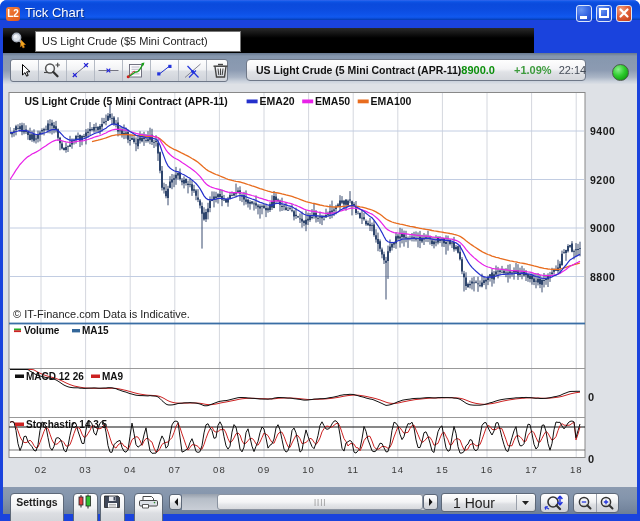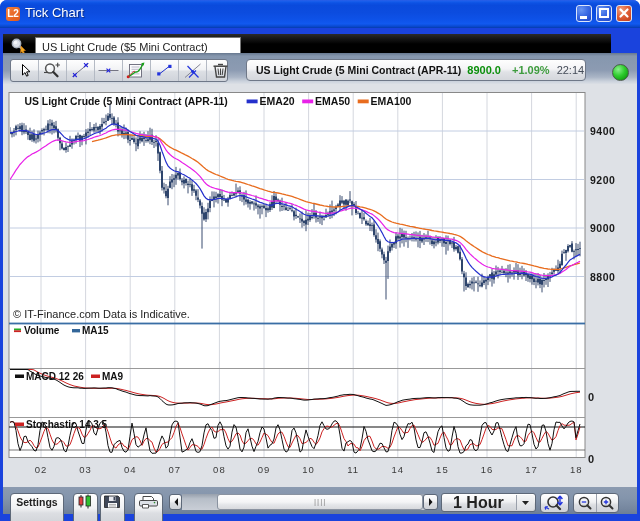--- a/index.html
+++ b/index.html
@@ -1,63 +1,63 @@
 <!DOCTYPE html>
 <html><head><meta charset="utf-8"><style>
 html,body{margin:0;padding:0}
 body{width:640px;height:521px;overflow:hidden;font-family:"Liberation Sans",sans-serif}
 #win{position:absolute;left:0;top:0;width:640px;height:521px;background:#1a43dd;border-radius:7px 7px 0 0}
 .abs{position:absolute}
 
-#title{left:0;top:0;width:640px;height:28px;border-radius:7px 7px 0 0;
+#title{left:0;top:0;width:640px;height:20px;border-radius:7px 7px 0 0;
  background:linear-gradient(180deg,#1b55e2 0%,#2a64ed 3%,#135ae9 6%,#0c50e2 12%,#0a4adc 20%,#0c4cdf 45%,#0e52e8 70%,#1159ef 85%,#0845c8 96%,#063ba8 100%)}
 #ticon{left:6px;top:7px;width:14px;height:14px;background:linear-gradient(135deg,#f08040,#e25818);border-radius:3px;
  color:#fff;font-weight:bold;font-size:10px;text-align:center;line-height:14px}
 #ttext{left:25px;top:5px;color:#fff;font-weight:normal;font-size:13px;text-shadow:1px 1px 1px #0a2a80}
 .wbtn{top:5px;width:16px;height:17px;border-radius:3px;border:1px solid #dce6fa;box-sizing:border-box;
  background:radial-gradient(circle at 30% 25%,#6a96f2 0%,#3a6ae4 45%,#1c43c8 100%)}
 #bclose{background:radial-gradient(circle at 30% 25%,#f0a080 0%,#e06038 45%,#c03a18 100%)}
 .wbtn svg{position:absolute;left:0;top:0}
 
-#row2{left:3px;top:34px;width:608px;height:25px;background:linear-gradient(180deg,#2a2a2a,#000 40%,#000)}
+#row2{left:3px;top:28px;width:531px;height:25px;background:linear-gradient(180deg,#2a2a2a,#000 40%,#000)}
 #sicon{left:6px;top:3px}
 #ibox{left:32px;top:3px;width:198px;height:19px;background:#fff;border:1px solid #777;font-size:11px;color:#222;line-height:19px;padding-left:6px}
 
 #tbar{left:3px;top:53px;width:634px;height:31px;background:linear-gradient(180deg,#67788f 0%,#8697ae 10%,#8c9bb2 55%,#aab5c6 78%,#ccd3dd 92%,#dbdfe5 100%)}
 #tools{left:7px;top:6px;width:216px;height:21px;border:1px solid #6f7888;border-radius:3px;
  background:linear-gradient(180deg,#fefefe 0%,#f2f3f5 45%,#dcdfe4 55%,#cfd3da 100%);display:flex}
 #tools .tc{width:27px;height:21px;border-right:1px solid #b4bac4;position:relative}
 #tools .tc:last-child{border-right:none}
 #pill{left:243px;top:6px;width:340px;height:22px;border:1px solid #6f7888;border-radius:4px;box-sizing:border-box;
  background:linear-gradient(180deg,#fefefe 0%,#f4f4f6 45%,#e0e2e6 60%,#d4d7dc 100%);
  font-size:11px;font-weight:bold;line-height:20px;white-space:nowrap}
 #pill .n{color:#111;padding-left:9px;font-size:10.5px}
-#pill .p{color:#0b8f0b;padding-left:6px}
-#pill .c{color:#3d9b3d;padding-left:11px}
+#pill .p{color:#0b8f0b;padding-left:0}
+#pill .c{color:#3d9b3d;padding-left:19px}
 #pill .t{color:#454c58;padding-left:7px;font-weight:normal}
 #led{left:609px;top:11px;width:17px;height:17px;border-radius:50%;
  background:radial-gradient(circle at 35% 30%,#8cf08c 0%,#2ecc2e 45%,#13a013 80%,#0c7a0c 100%);border:1px solid #4a5a4a;box-sizing:border-box}
 
 #cont{left:3px;top:84px;width:634px;height:403px;background:#dee1e6}
 #chart{left:5px;top:0px}
 
 #bbar{left:3px;top:487px;width:634px;height:27px;background:linear-gradient(180deg,#8b9ab0 0%,#8495ac 40%,#76879f 80%,#6c7e97 100%)}
 .bb{position:absolute;top:6px;height:34px;border:1px solid #5d6878;border-radius:4px;box-sizing:border-box;
  background:linear-gradient(180deg,#fff 0%,#f0f1f3 45%,#dcdee2 60%,#cfd2d7 100%)}
 #bset{left:7px;width:54px;font-size:10.5px;font-weight:bold;color:#222;text-align:center;line-height:16px}
 #bcnd{left:70px;width:25px}
 #bsav{left:97px;width:25px}
 #bprn{left:131px;width:29px}
 #sbL{left:166px;width:13px;top:7px;height:16px;border-radius:3px}
 #sbTrack{position:absolute;left:179px;top:7px;width:244px;height:16px;background:linear-gradient(180deg,#97a0ad,#b7bec8 30%,#c9ced6)}
 #sbThumb{position:absolute;left:214px;top:7px;width:206px;height:16px;border:1px solid #8a93a0;border-radius:3px;box-sizing:border-box;
  background:linear-gradient(180deg,#fdfdfd 0%,#f4f5f6 50%,#e4e6e9 70%,#d8dadd 100%)}
 #sbR{left:420px;width:15px;top:7px;height:16px;border-radius:3px}
 #drop{left:438px;width:95px;height:19px;border-radius:3px}
-#drop .dt{position:absolute;left:11px;top:1px;font-size:16px;font-weight:bold;color:#222;line-height:16px}
+#drop .dt{position:absolute;left:11px;top:1px;font-size:14px;font-weight:normal;color:#222;line-height:16px}
 #drop .db{position:absolute;right:1px;top:1px;width:17px;height:15px;border-left:1px solid #9aa0ab;border-radius:0 2px 2px 0;
  background:linear-gradient(180deg,#f6f7f8,#dcdee2)}
 #bzd{left:537px;width:29px;height:20px}
 #bzg{left:570px;width:46px;height:20px}
 #bzg .dv{position:absolute;left:22px;top:0;width:1px;height:18px;background:#9aa0ab}
 .gr{position:absolute;font-size:8px;color:#888;letter-spacing:1px;top:2px;left:96px}
 </style></head><body>
 <div id="win">
  <div id="title" class="abs">
    <div id="ticon" class="abs">L2</div>

